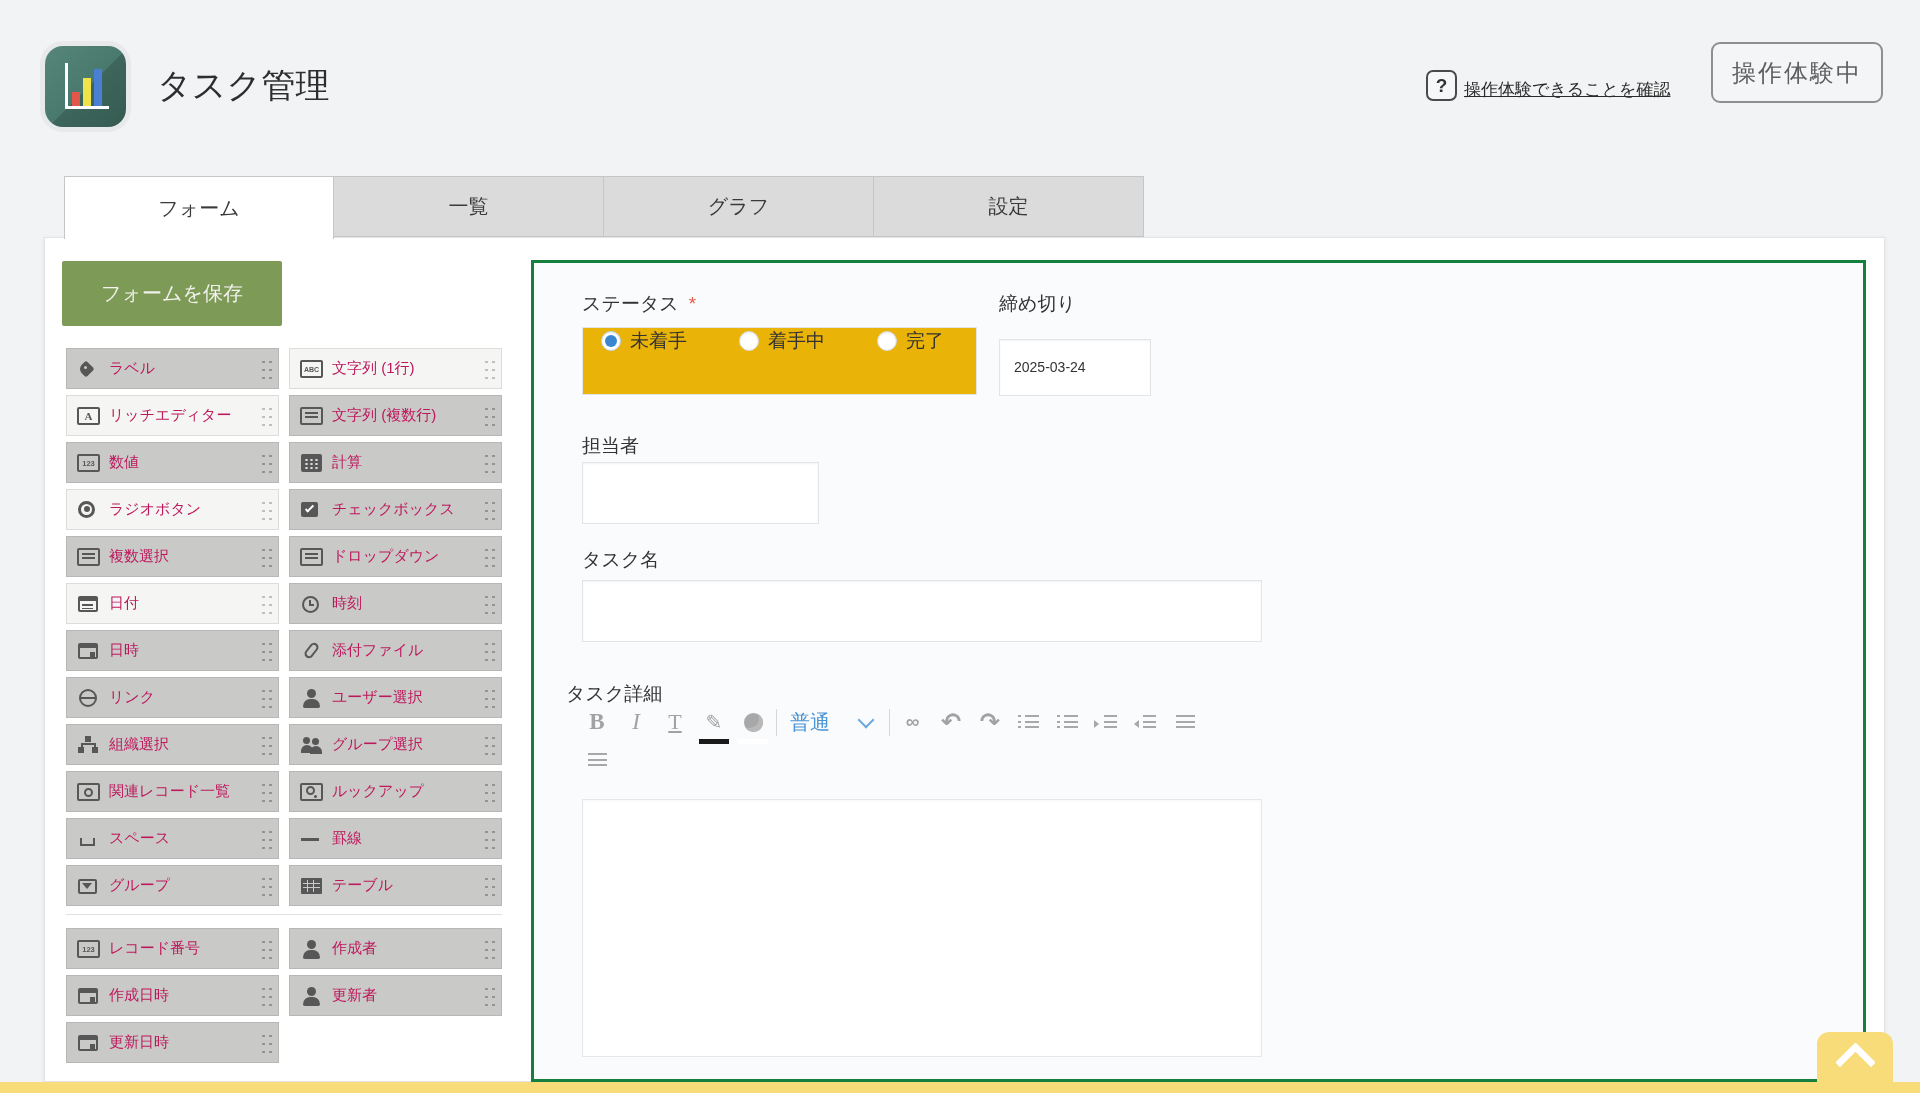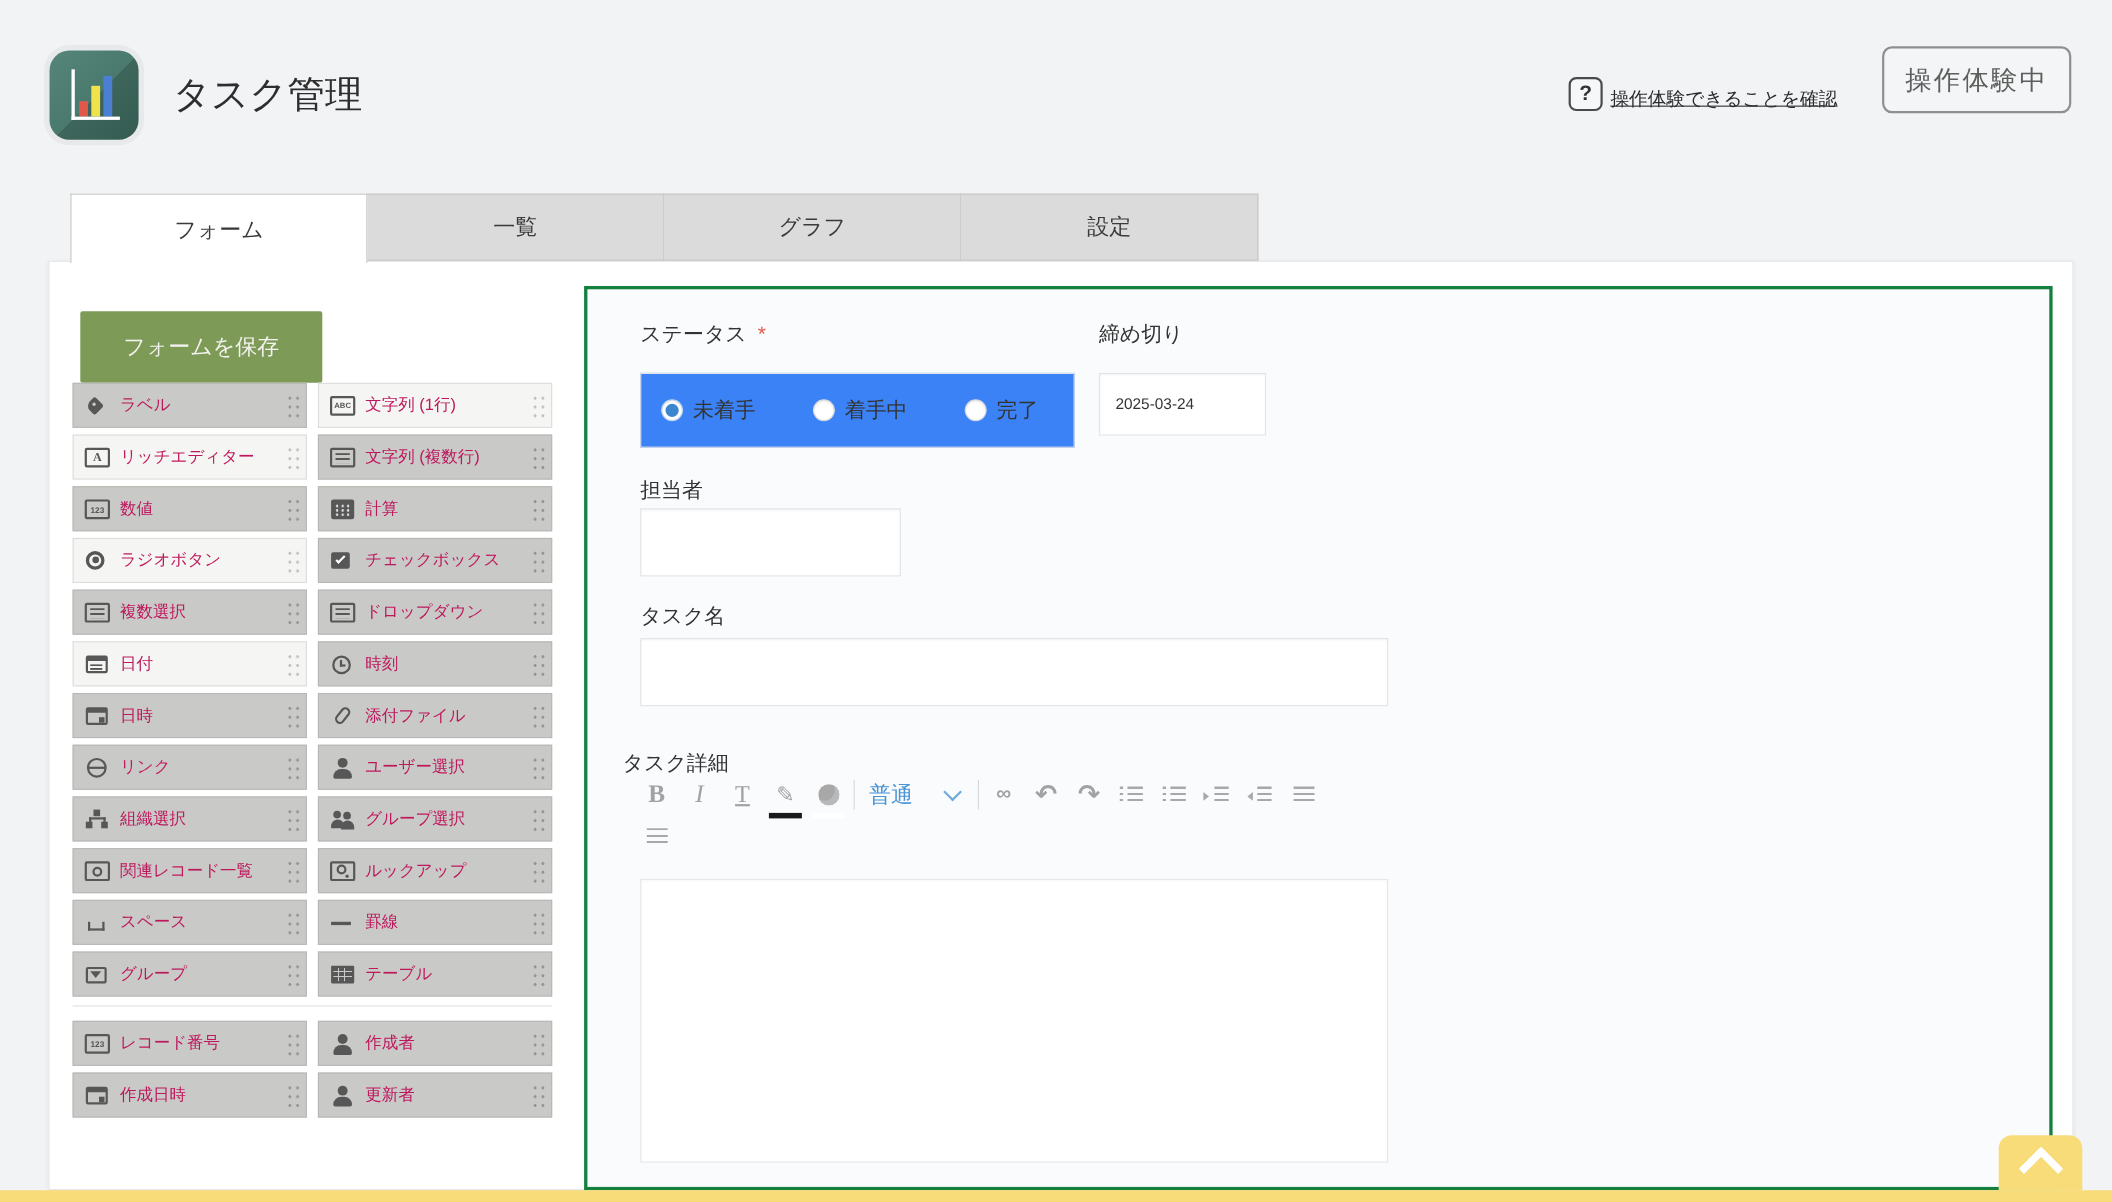--- a/index.html
+++ b/index.html
@@ -27,22 +27,22 @@
   .tabs{position:absolute;left:64px;top:176px;display:flex;z-index:3;}
   .tab{width:270px;height:61px;box-sizing:border-box;background:#dbdbdb;border:1px solid #c6c6c6;border-left:none;
     display:flex;align-items:center;justify-content:center;font-size:20px;color:#3a3a3a;cursor:pointer;}
   .tab:first-child{border-left:1px solid #c6c6c6;}
   .tab.active{background:#fff;height:63px;border-bottom:none;}
 
   
   .panel{position:absolute;left:44px;top:237px;width:1841px;height:845px;background:#fff;
     border:1px solid #e2e3e5;box-sizing:border-box;box-shadow:0 1px 4px rgba(0,0,0,.07);}
 
-  .save-btn{position:absolute;left:28px;top:23px;width:220px;height:65px;background:#7e9a57;color:#f2f2ee;
-    font-size:20px;display:flex;align-items:center;justify-content:center;border-radius:2px;cursor:pointer;margin-top:22px;}
+  .save-btn{position:absolute;left:17px;top:23px;width:220px;height:65px;background:#7e9a57;color:#f2f2ee;
+    font-size:20px;display:flex;align-items:center;justify-content:center;border-radius:2px;cursor:pointer;}
 
   .palette{position:absolute;left:21px;width:436px;display:grid;grid-template-columns:213px 213px;gap:6px 10px;}
   #palette-main{top:110px;}
   .palette-divider{position:absolute;left:21px;top:676px;width:436px;height:1px;background:#e0e0e0;}
   #palette-system{top:690px;}
   .item{height:41px;box-sizing:border-box;background:#c9c9c7;border:1px solid #b7b7b5;display:flex;align-items:center;
     padding:0 5px 0 8px;cursor:grab;}
   .item.light{background:#f5f5f3;border-color:#dcdcda;}
   .item .lbl{flex:1;font-size:15px;color:#be185d;margin-left:7px;white-space:nowrap;overflow:hidden;}
   .handle{width:14px;height:26px;background-image:radial-gradient(circle,#939393 1.2px,transparent 1.5px);
@@ -89,22 +89,22 @@
   .table-icon::before{left:3px;top:3px;width:21px;height:16px;background:#575757;border-radius:1px;}
   .table-icon::after{left:5px;top:5px;width:17px;height:12px;
     background-image:linear-gradient(to right,transparent 0 4px,#c9c9c7 4px 5px,transparent 5px 10px,#c9c9c7 10px 11px,transparent 11px),
                      linear-gradient(to bottom,transparent 0 3px,#c9c9c7 3px 4px,transparent 4px 7px,#c9c9c7 7px 8px,transparent 8px);}
 
   
   .form-area{position:absolute;left:486px;top:22px;width:1335px;height:822px;box-sizing:border-box;
     background:#fafbfc;border:3px solid #15803d;}
   .flabel{position:absolute;font-size:19px;color:#333;}
   .star{color:#e25a4a;margin-left:10px;font-size:19px;}
-  .radio-box{position:absolute;left:48px;top:76px;width:395px;height:68px;box-sizing:border-box;
-    background:#3b82f6;border:1px solid #e3e4e6;display:flex;align-items:center;padding-left:18px;gap:52px;}
+  .radio-box{position:absolute;left:48px;top:64px;width:395px;height:68px;box-sizing:border-box;
+    background:#eab308;border:1px solid #e3e4e6;display:flex;align-items:flex-start;padding-left:18px;gap:52px;}
   .radio-opt{display:flex;align-items:center;gap:9px;cursor:pointer;}
   .rdot{width:20px;height:20px;border-radius:50%;background:#fff;border:1px solid #d7d8da;box-sizing:border-box;
     box-shadow:inset 0 1px 2px rgba(0,0,0,.08);position:relative;}
   .radio-opt.selected .rdot{border-color:#bcd4ea;}
   .radio-opt.selected .rdot::after{content:"";position:absolute;left:3px;top:3px;width:12px;height:12px;border-radius:50%;background:#3a87d0;}
   .rlabel{font-size:19px;color:#333;}
   .tbox{position:absolute;box-sizing:border-box;background:#fff;border:1px solid #e3e4e6;
     box-shadow:inset 0 1px 2px rgba(0,0,0,.05);cursor:text;}
   .due-input{left:465px;top:76px;width:152px;height:57px;font-size:14px;color:#333;line-height:55px;padding-left:14px;}
 
@@ -315,20 +315,25 @@
         <div class="item">
           <span class="pic created-time-icon cal"></span>
           <span class="lbl">作成日時</span>
           <span class="handle"></span>
         </div>
         <div class="item">
           <span class="pic updater-icon person-icon"></span>
           <span class="lbl">更新者</span>
           <span class="handle"></span>
         </div>
+        <div class="item">
+          <span class="pic updated-time-icon cal"></span>
+          <span class="lbl">更新日時</span>
+          <span class="handle"></span>
+        </div>
       </div>
 
     <div class="form-area">
       <div class="flabel" style="left:48px;top:28px;">
         <span>ステータス</span><span class="star">*</span>
       </div>
       <div class="radio-box">
           <label class="radio-opt selected">
             <span class="rdot"></span>
             <span class="rlabel">未着手</span>

